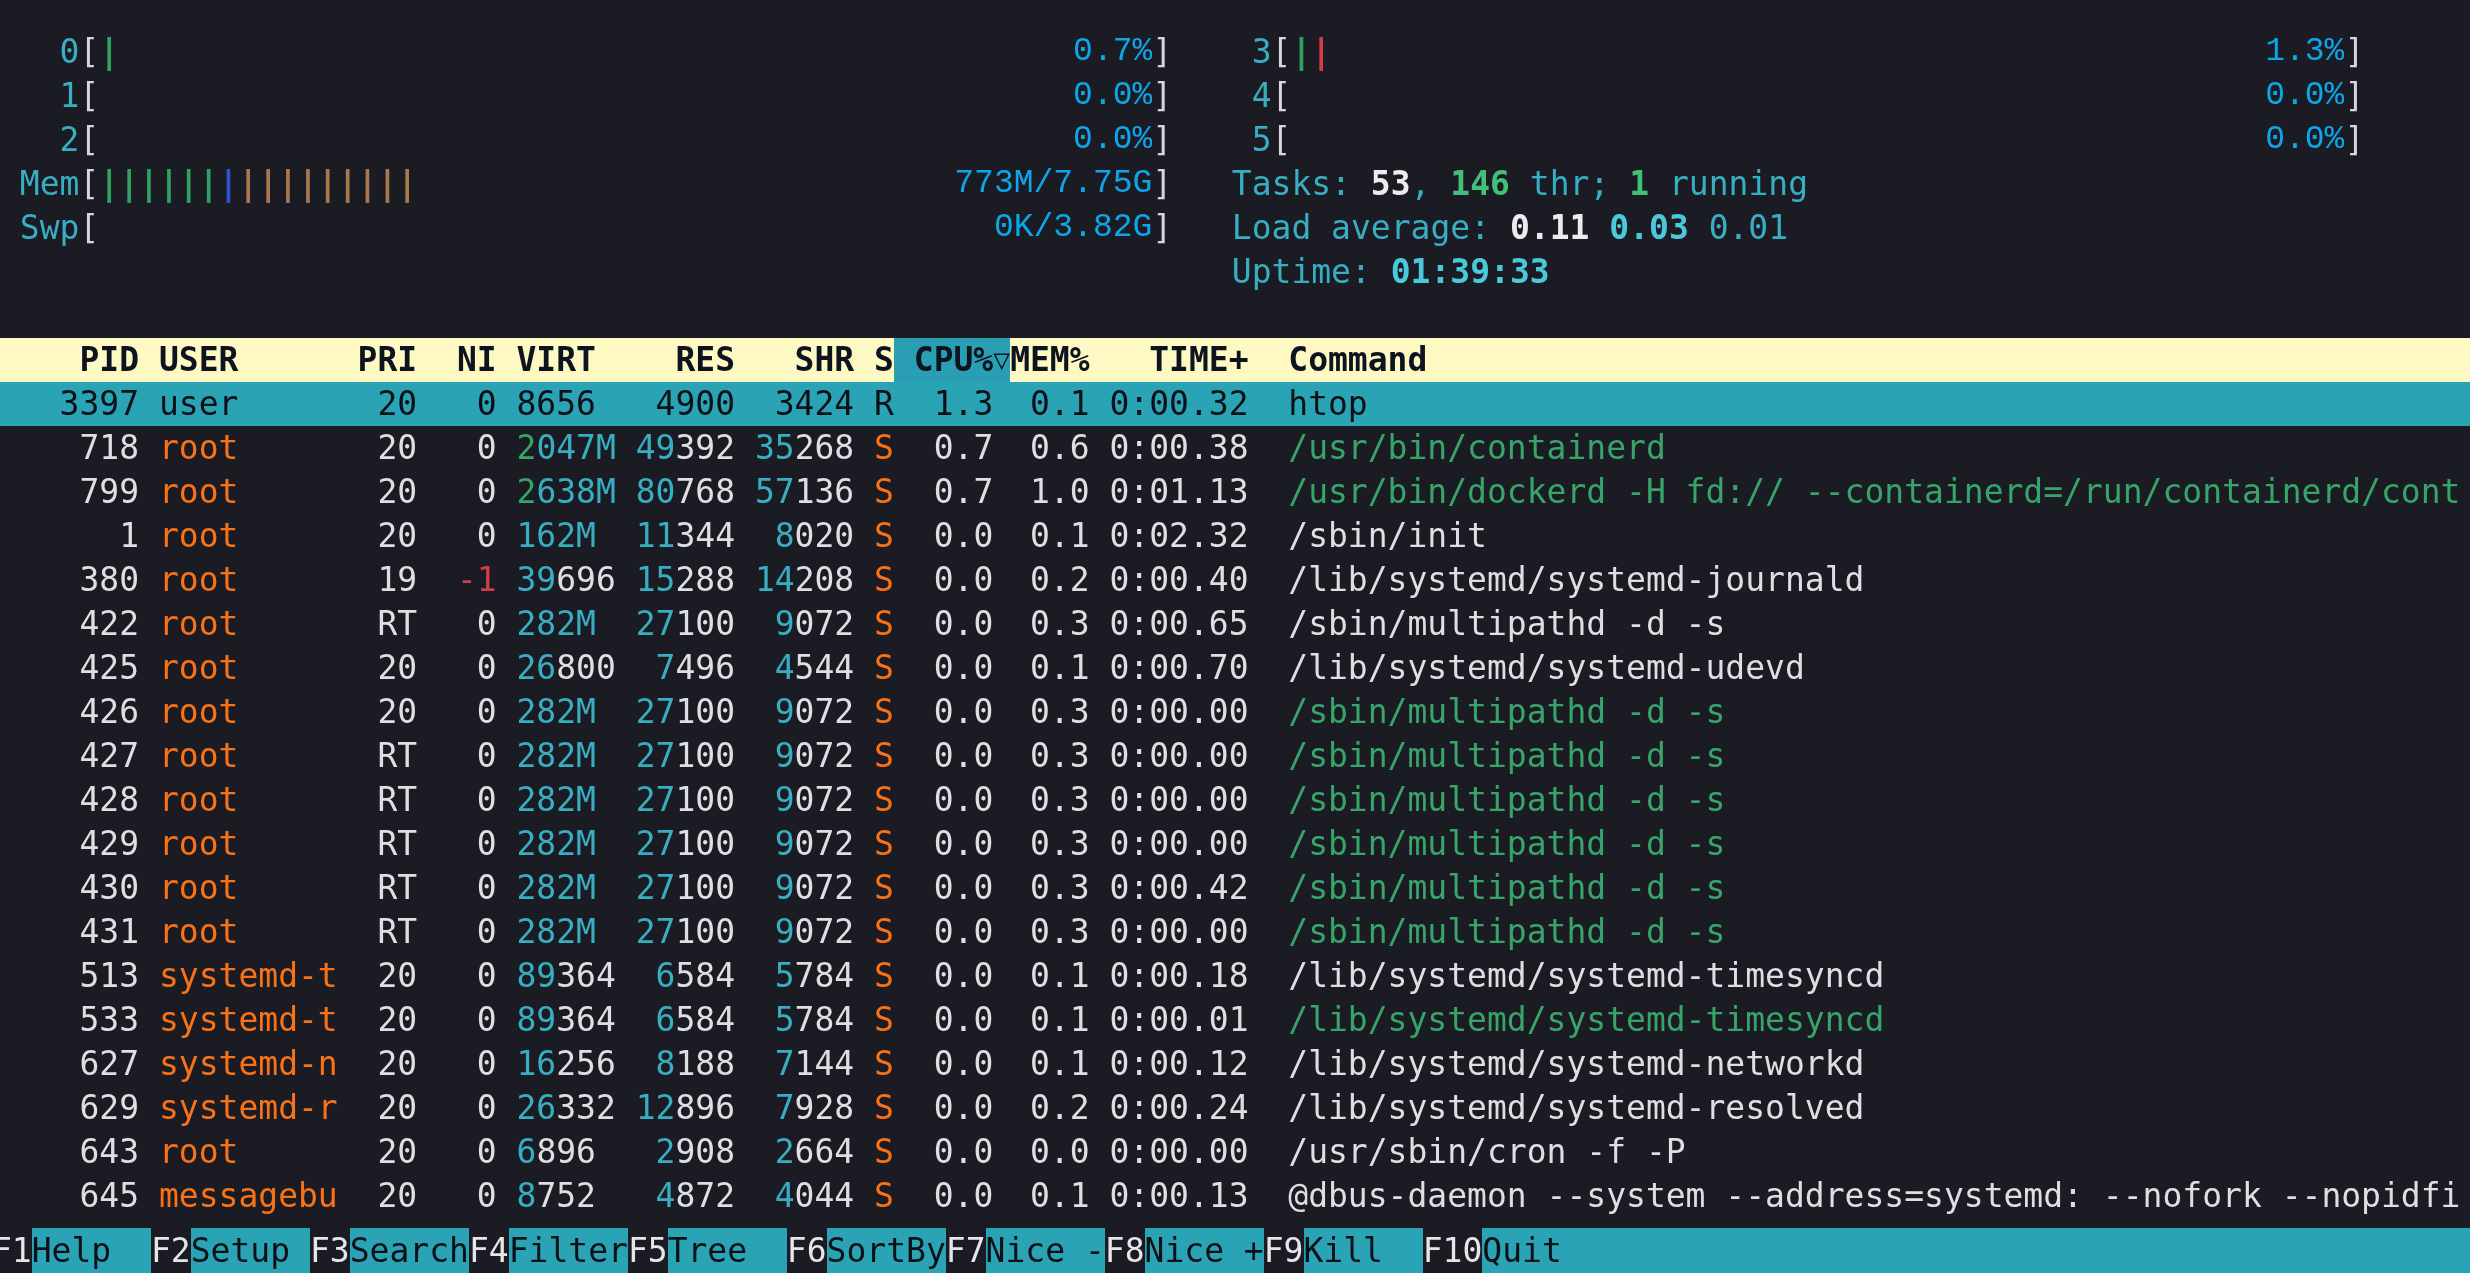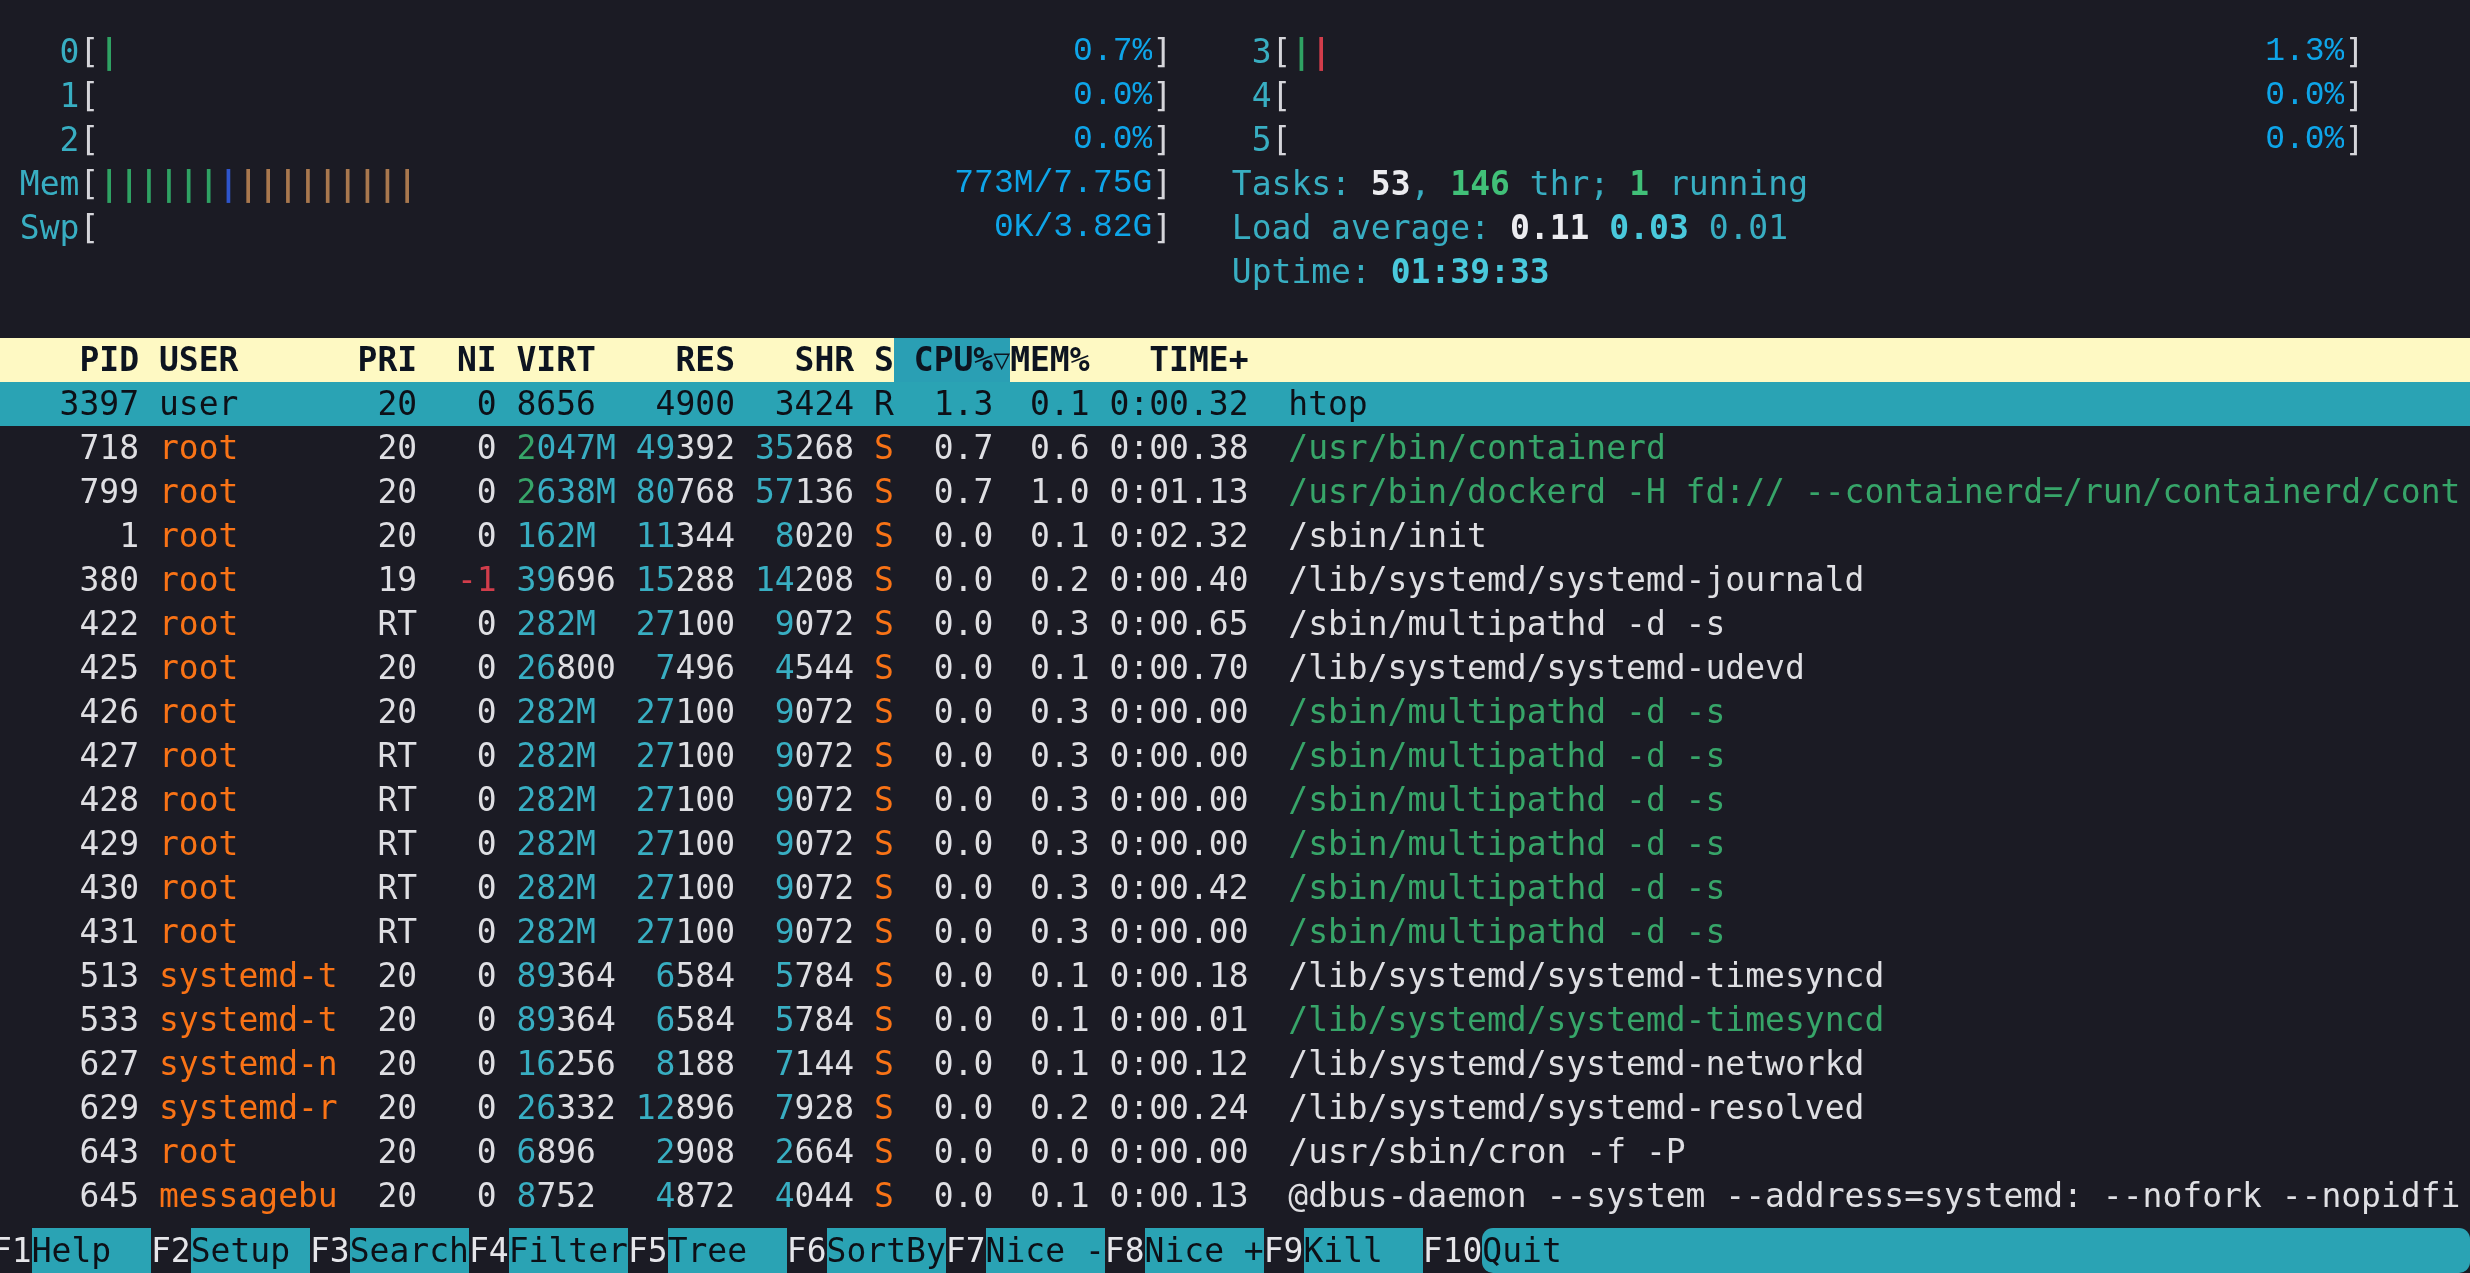--- a/index.html
+++ b/index.html
@@ -54,21 +54,21 @@
   .row.header .cell{color:#0d1420;}
   .hl{display:flex;flex:none;background:#2a9fb4;}
   .row.sel{background:#2aa3b4;}
   .row.sel span{color:#0d1017 !important;font-weight:normal !important;}
   
   .fnbar{margin-top:auto;height:45px;line-height:45px;display:flex;white-space:pre;margin-left:-8px;}
   .fk{display:flex;flex:none;}
   .fk:last-child{flex:1;}
   .fk-key{color:#e6e6ea;flex:none;}
   .fk-label{background:#2aa3b4;color:#0d1017;min-width:6ch;flex:none;}
-  .fk:last-child .fk-label{flex:1;border-radius:11px;}
+  .fk:last-child .fk-label{flex:1;}
 </style>
 </head>
 <body>
 
 <div class="screen">
 
   <div>
     <div class="mline">
       <div class="slot-left" id="slot-cpu0"><div class="meter"><span class="mlabel">0</span><span class="bracket">[</span><div class="mbar"><span class="tick tg">|</span><span class="mval">0.7%</span></div><span class="bracket">]</span></div></div>
       <div class="slot-right" id="slot-cpu3"><div class="meter"><span class="mlabel">3</span><span class="bracket">[</span><div class="mbar"><span class="tick tg">|</span><span class="tick tr">|</span><span class="mval">1.3%</span></div><span class="bracket">]</span></div></div>
@@ -105,20 +105,21 @@
     <span class="cell virt">VIRT</span>
     <span class="cell res">RES</span>
     <span class="cell shr">SHR</span>
     <span class="cell st">S</span>
     <span class="hl">
       <span class="cell cpu">CPU%</span>
       <span class="cell arrow">▽</span>
     </span>
     <span class="cell mem">MEM%</span>
     <span class="cell time">TIME+</span>
+    <span class="cell cmd">Command</span>
   </div>
 
   <div id="process-rows">
       <div class="row sel"><span class="cell pid w">3397</span><span class="cell user d">user</span><span class="cell pri w">20</span><span class="cell ni"><span class="w">0</span></span><span class="cell virt"><span class="w">8656</span></span><span class="cell res"><span class="w">4900</span></span><span class="cell shr"><span class="w">3424</span></span><span class="cell st d">R</span><span class="cell cpu w">1.3</span><span class="cell arrow"> </span><span class="cell mem w">0.1</span><span class="cell time w">0:00.32</span><span class="cell cmd"><span class="w">htop</span></span></div>
       <div class="row"><span class="cell pid w">718</span><span class="cell user d">root</span><span class="cell pri w">20</span><span class="cell ni"><span class="w">0</span></span><span class="cell virt"><span class="g">2</span><span class="c">047M</span></span><span class="cell res"><span class="c">49</span><span class="w">392</span></span><span class="cell shr"><span class="c">35</span><span class="w">268</span></span><span class="cell st d">S</span><span class="cell cpu w">0.7</span><span class="cell arrow"> </span><span class="cell mem w">0.6</span><span class="cell time w">0:00.38</span><span class="cell cmd"><span class="g">/usr/bin/containerd</span></span></div>
       <div class="row"><span class="cell pid w">799</span><span class="cell user d">root</span><span class="cell pri w">20</span><span class="cell ni"><span class="w">0</span></span><span class="cell virt"><span class="g">2</span><span class="c">638M</span></span><span class="cell res"><span class="c">80</span><span class="w">768</span></span><span class="cell shr"><span class="c">57</span><span class="w">136</span></span><span class="cell st d">S</span><span class="cell cpu w">0.7</span><span class="cell arrow"> </span><span class="cell mem w">1.0</span><span class="cell time w">0:01.13</span><span class="cell cmd"><span class="g">/usr/bin/dockerd -H fd:// --containerd=/run/containerd/cont</span></span></div>
       <div class="row"><span class="cell pid w">1</span><span class="cell user d">root</span><span class="cell pri w">20</span><span class="cell ni"><span class="w">0</span></span><span class="cell virt"><span class="c">162M</span></span><span class="cell res"><span class="c">11</span><span class="w">344</span></span><span class="cell shr"><span class="c">8</span><span class="w">020</span></span><span class="cell st d">S</span><span class="cell cpu w">0.0</span><span class="cell arrow"> </span><span class="cell mem w">0.1</span><span class="cell time w">0:02.32</span><span class="cell cmd"><span class="w">/sbin/init</span></span></div>
       <div class="row"><span class="cell pid w">380</span><span class="cell user d">root</span><span class="cell pri w">19</span><span class="cell ni"><span class="r">-1</span></span><span class="cell virt"><span class="c">39</span><span class="w">696</span></span><span class="cell res"><span class="c">15</span><span class="w">288</span></span><span class="cell shr"><span class="c">14</span><span class="w">208</span></span><span class="cell st d">S</span><span class="cell cpu w">0.0</span><span class="cell arrow"> </span><span class="cell mem w">0.2</span><span class="cell time w">0:00.40</span><span class="cell cmd"><span class="w">/lib/systemd/systemd-journald</span></span></div>
       <div class="row"><span class="cell pid w">422</span><span class="cell user d">root</span><span class="cell pri w">RT</span><span class="cell ni"><span class="w">0</span></span><span class="cell virt"><span class="c">282M</span></span><span class="cell res"><span class="c">27</span><span class="w">100</span></span><span class="cell shr"><span class="c">9</span><span class="w">072</span></span><span class="cell st d">S</span><span class="cell cpu w">0.0</span><span class="cell arrow"> </span><span class="cell mem w">0.3</span><span class="cell time w">0:00.65</span><span class="cell cmd"><span class="w">/sbin/multipathd -d -s</span></span></div>
       <div class="row"><span class="cell pid w">425</span><span class="cell user d">root</span><span class="cell pri w">20</span><span class="cell ni"><span class="w">0</span></span><span class="cell virt"><span class="c">26</span><span class="w">800</span></span><span class="cell res"><span class="c">7</span><span class="w">496</span></span><span class="cell shr"><span class="c">4</span><span class="w">544</span></span><span class="cell st d">S</span><span class="cell cpu w">0.0</span><span class="cell arrow"> </span><span class="cell mem w">0.1</span><span class="cell time w">0:00.70</span><span class="cell cmd"><span class="w">/lib/systemd/systemd-udevd</span></span></div>

